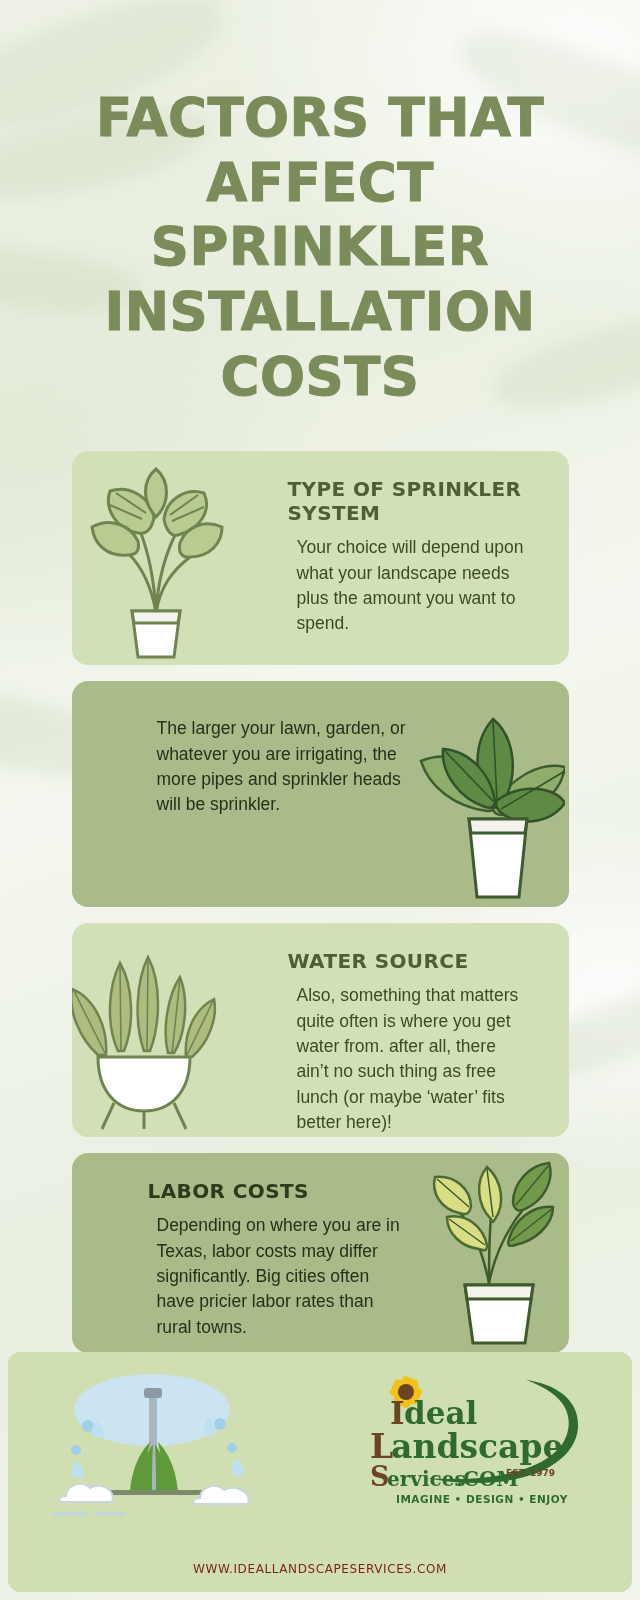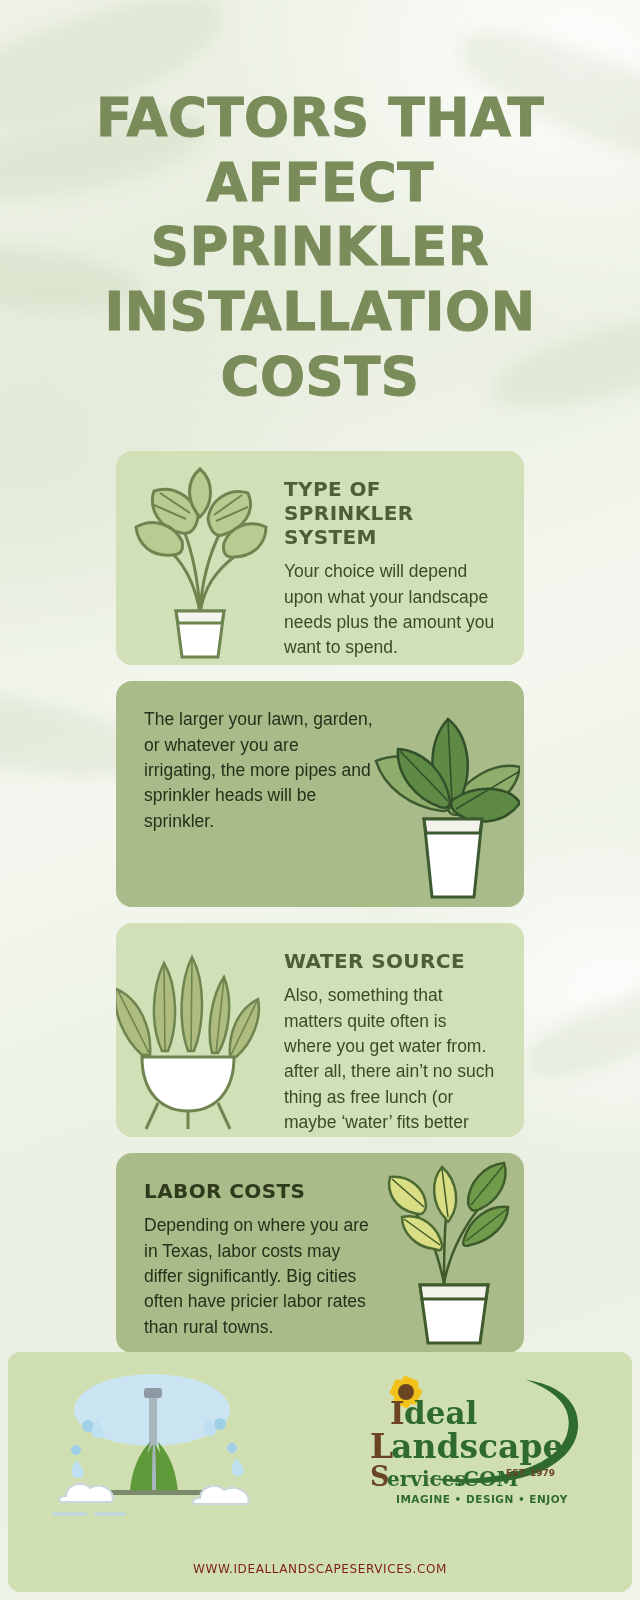--- a/index.html
+++ b/index.html
@@ -54,24 +54,25 @@
     -webkit-text-stroke: 1px #7a8c5a;
   }
 
   .cards {
     position: relative;
     padding: 42px 0 0 0;
   }
   .card {
     position: relative;
     margin: 0 auto 16px auto;
-    width: 408px;
+    width: 497px;
     border-radius: 16px;
     box-sizing: border-box;
     overflow: hidden;
+    padding-left: 48px;
   }
   .card-light { background: #d2e0b7; }
   .card-dark  { background: #a8bb88; }
 
   .card-inner {
     position: relative;
     z-index: 2;
     padding: 26px 28px 24px 28px;
   }
   .card.img-left .card-inner  { padding-left: 168px; }
@@ -81,21 +82,21 @@
     margin: 0 0 10px 0;
     font-family: "DejaVu Sans", sans-serif;
     font-size: 20px;
     font-weight: bold;
     letter-spacing: 0.4px;
     color: #4f5f35;
     text-transform: uppercase;
   }
   .card.card-dark h2 { color: #2f3a1c; }
   .card p {
-    margin: 0;
+    margin: 9px;
     font-size: 17.5px;
     line-height: 1.45;
     color: #3c4a26;
   }
   .card.card-dark p { color: #26301a; }
 
   .card-art {
     position: absolute;
     z-index: 1;
     bottom: 0;

